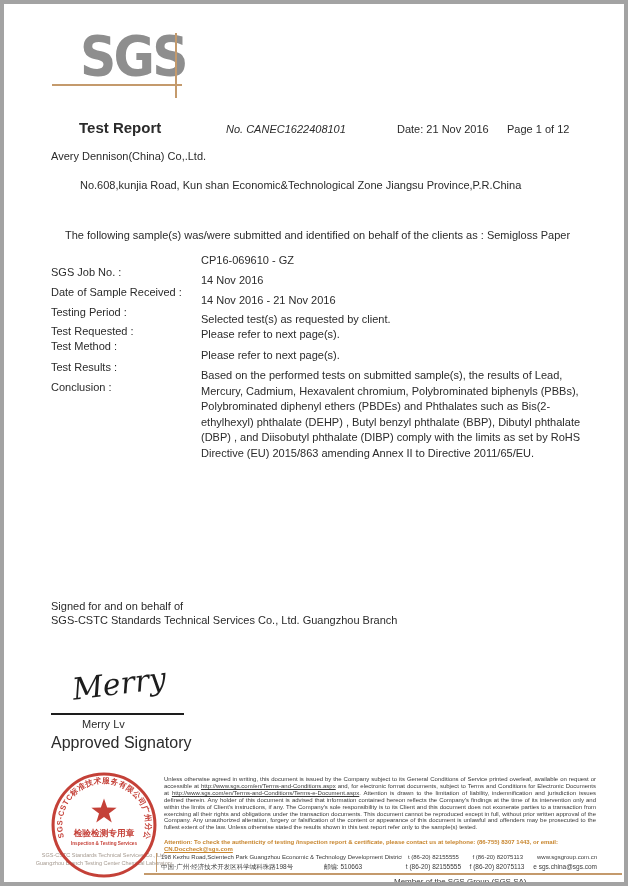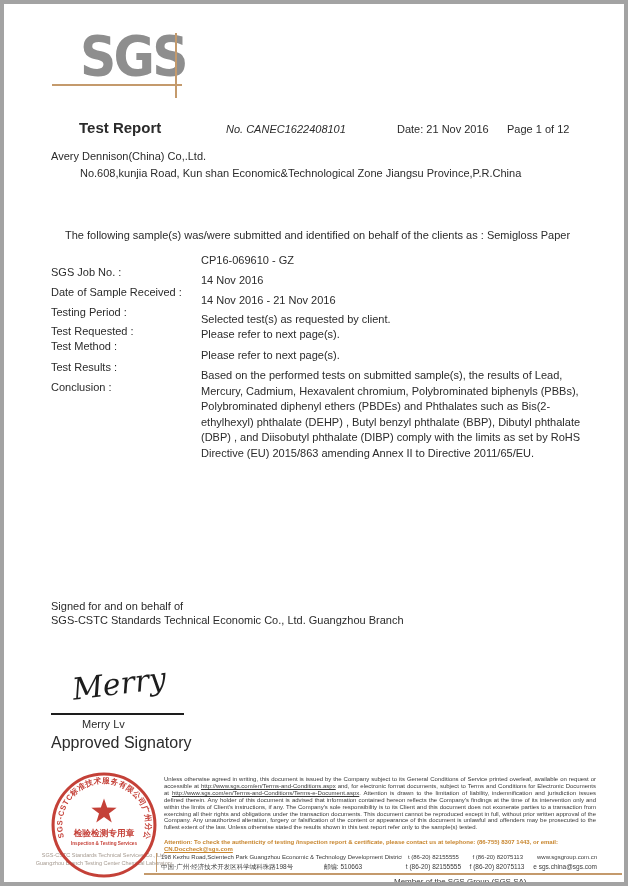--- a/index.html
+++ b/index.html
@@ -18,21 +18,21 @@
   }
   .logo-hline { position:absolute; left:48px; top:80px; width:130px; height:2px; background:#c49a6c; }
   .logo-vline { position:absolute; left:171px; top:29px; width:2px; height:65px; background:#c49a6c; }
   
   .hdr-title { position:absolute; left:47px; top:115px; font-size:15px; font-weight:bold;margin-left:28px; }
   .hdr-no    { position:absolute; left:222px; top:119px; font-size:11px;font-style:italic; }
   .hdr-date  { position:absolute; left:393px; top:119px; font-size:11px; }
   .hdr-page  { position:absolute; left:503px; top:119px; font-size:11px; }
   
   .client-name { position:absolute; left:47px; top:146px; font-size:11px; }
-  .client-addr { position:absolute; left:47px; top:163px; font-size:11px;padding-left:29px; }
+  .client-addr { position:absolute; left:47px; top:175px; font-size:11px;padding-left:29px; }
   .sample-line { position:absolute; left:47px; top:225px; font-size:11px;margin-left:14px; }
   
   .frow { position:absolute; left:47px; width:545px; font-size:11px; }
   .flabel { position:absolute; left:0; top:13px; width:148px; }
   .fvalue { position:absolute; left:150px; top:0; width:395px; line-height:15.5px; }
   
   .signed1 { position:absolute; left:47px; top:596px; font-size:11px; }
   .signed2 { position:absolute; left:47px; top:610px; font-size:11px; }
   .sig-script {
     position:absolute; left:68px; top:662px;
@@ -115,21 +115,21 @@
   <div class="frow" style="top:344px">
     <span class="flabel">Test Results :</span>
     <span class="fvalue">Please refer to next page(s).</span>
   </div>
   <div class="frow" style="top:364px">
     <span class="flabel">Conclusion :</span>
     <span class="fvalue">Based on the performed tests on submitted sample(s), the results of Lead, Mercury, Cadmium, Hexavalent chromium, Polybrominated biphenyls (PBBs), Polybrominated diphenyl ethers (PBDEs) and Phthalates such as Bis(2-ethylhexyl) phthalate (DEHP) , Butyl benzyl phthalate (BBP), Dibutyl phthalate (DBP) , and Diisobutyl phthalate (DIBP) comply with the limits as set by RoHS Directive (EU) 2015/863 amending Annex II to Directive 2011/65/EU.</span>
   </div>
 
   <div class="signed1">Signed for and on behalf of</div>
-  <div class="signed2">SGS-CSTC Standards Technical Economic Co., Ltd. Guangzhou Branch</div>
+  <div class="signed2">SGS-CSTC Standards Technical Services Co., Ltd. Guangzhou Branch</div>
   <div class="sig-script">Merry</div>
   <div class="sig-line"></div>
   <div class="sig-name">Merry Lv</div>
   <div class="sig-title">Approved Signatory</div>
 
   <svg class="stamp" width="108" height="108" viewBox="0 0 106 106">
     <circle cx="53" cy="53" r="50" fill="none" stroke="#c03128" stroke-width="3"></circle>
     <defs>
       <path id="rimPath" d="M 14.5,67 A 41 41 0 1 1 91.5,67" fill="none"></path>
     </defs>

